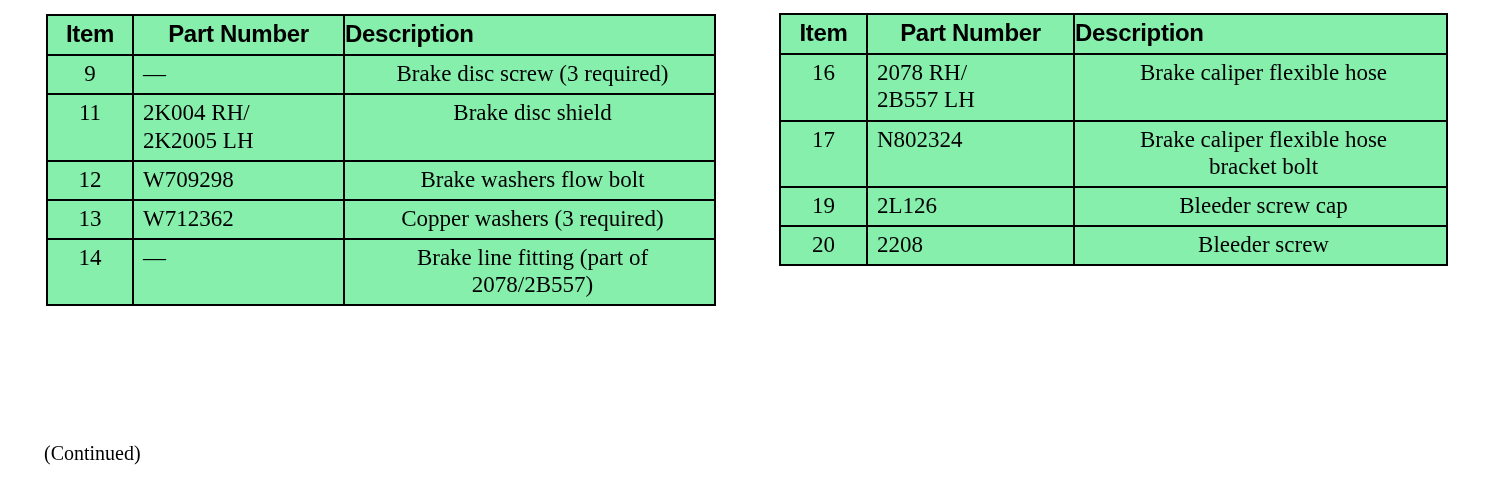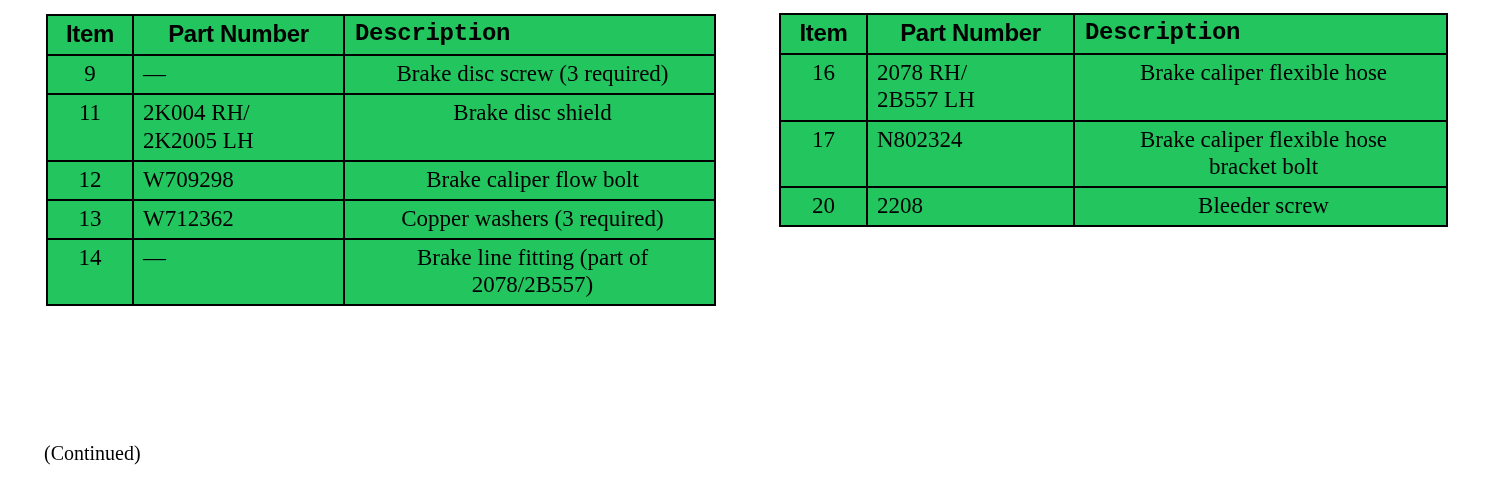--- a/index.html
+++ b/index.html
@@ -20,21 +20,21 @@
     position: absolute;
     top: 0; left: 0;
     width: 1504px;
     height: 486px;
   }
 
   .parts-table {
     position: absolute;
     border-collapse: collapse;
     table-layout: fixed;
-    background: #22c55e;
+    background: #86efac;
   }
 
   .parts-table td,
   .parts-table th {
     border: 2px solid #000000;
     vertical-align: top;
     padding: 4px 8px 6px 8px;
     font-weight: normal;
     line-height: 1.18;
   }
@@ -46,21 +46,21 @@
     font-size: 24px;
     letter-spacing: -0.3px;
     padding-top: 4px;
     padding-bottom: 6px;
     vertical-align: middle;
     height: 34px;
     box-sizing: border-box;
   }
   .parts-table thead th.col-item      { text-align: center; }
   .parts-table thead th.col-part      { text-align: center; }
-  .parts-table thead th.col-desc      { text-align: left; padding-left: 10px; font-family: Liberation Mono, monospace; }
+  .parts-table thead th.col-desc      { text-align: left; padding-left: 0; }
 
   
   .parts-table tbody td {
     font-size: 23px;
   }
   td.cell-item {
     text-align: center;
     padding-left: 2px;
     padding-right: 2px;
   }
@@ -142,21 +142,21 @@
           <td class="cell-desc">
             <span class="linebreak">Brake disc shield</span>
           </td>
         </tr>
         <tr>
           <td class="cell-item">12</td>
           <td class="cell-part">
             <span class="linebreak">W709298</span>
           </td>
           <td class="cell-desc">
-            <span class="linebreak">Brake caliper flow bolt</span>
+            <span class="linebreak">Brake washers flow bolt</span>
           </td>
         </tr>
         <tr>
           <td class="cell-item">13</td>
           <td class="cell-part">
             <span class="linebreak">W712362</span>
           </td>
           <td class="cell-desc">
             <span class="linebreak">Copper washers (3 required)</span>
           </td>
@@ -202,20 +202,29 @@
           <td class="cell-item">17</td>
           <td class="cell-part">
             <span class="linebreak">N802324</span>
           </td>
           <td class="cell-desc">
             <span class="linebreak">Brake caliper flexible hose</span>
             <span class="linebreak">bracket bolt</span>
           </td>
         </tr>
         <tr>
+          <td class="cell-item">19</td>
+          <td class="cell-part">
+            <span class="linebreak">2L126</span>
+          </td>
+          <td class="cell-desc">
+            <span class="linebreak">Bleeder screw cap</span>
+          </td>
+        </tr>
+        <tr>
           <td class="cell-item">20</td>
           <td class="cell-part">
             <span class="linebreak">2208</span>
           </td>
           <td class="cell-desc">
             <span class="linebreak">Bleeder screw</span>
           </td>
         </tr>
       </tbody>
   </table>

